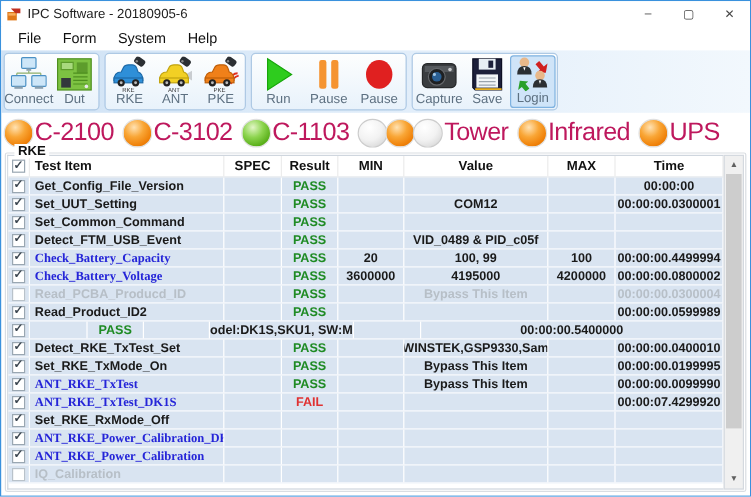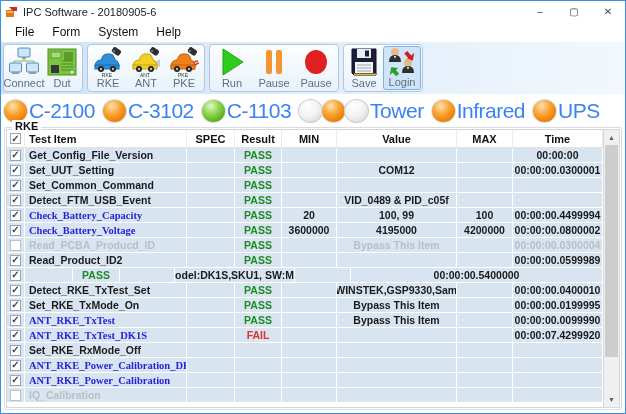--- a/index.html
+++ b/index.html
@@ -28,21 +28,21 @@
   .tool-btn.selected { background:#cfe4f8; border:1px solid #7fb2e0; }
 
   
   .statusrow { height:33px; display:flex; align-items:center; padding:0 2px; gap:7px; flex:0 0 auto; }
   .status-item { display:flex; align-items:center; }
   .orb { width:25px; height:24px; border-radius:50%; flex:0 0 auto; }
   .orb + .orb { margin-left:-2px; }
   .orb.orange { background:radial-gradient(circle at 38% 28%, #ffe2b3 0%, #f9a636 38%, #ef8008 72%, #cf6c00 100%); border:1px solid #e0e0e0; }
   .orb.green  { background:radial-gradient(circle at 38% 28%, #e2f6c6 0%, #8cd44e 40%, #58ae18 75%, #4a9a10 100%); border:1px solid #e0e0e0; }
   .orb.silver { background:radial-gradient(circle at 38% 28%, #ffffff 0%, #f2f2f2 50%, #d2d2d2 95%); border:1px solid #cccccc; }
-  .status-label { font-size:21px; color:#3b82f6; margin-left:1px; letter-spacing:-0.5px; }
+  .status-label { font-size:21px; color:#be185d; margin-left:1px; letter-spacing:-0.5px; }
 
   
   .groupbox { flex:1; margin:0 3px 3px 3px; border:1px solid #d9dde2; border-radius:2px; position:relative; padding:1px; }
   .groupbox-label { position:absolute; top:-8px; left:7px; background:#fff; padding:0 3px; font-size:11px; font-weight:bold; color:#111; }
   .gb-inner { display:flex; height:100%; }
 
   
   .grid { flex:1; display:flex; flex-direction:column; border:1px solid #cfd6de; border-right:none; }
   .hrow { height:18px; display:flex; background:#fff; border-bottom:1px solid #e0e4e9; flex:0 0 auto; }
   .hcell { font-size:11px; font-weight:bold; color:#111; display:flex; align-items:center; justify-content:center; border-right:1px solid #ececec; }
@@ -205,20 +205,33 @@
         <span class="ticon">
           <svg width="30" height="30" viewBox="0 0 30 30">
               <ellipse cx="15" cy="15" rx="11" ry="12" fill="#e02020"></ellipse>
             </svg>
         </span>
         <span class="tlabel">Pause</span>
       </div>
     </div>
 
     <div class="tool-group">
+      <div class="tool-btn">
+        <span class="ticon">
+          <svg width="30" height="30" viewBox="0 0 30 30">
+            <rect x="1" y="6" width="28" height="20" rx="4" fill="#3a3d40" stroke="#26282a"></rect>
+            <rect x="3" y="8" width="24" height="5" fill="#55595d"></rect>
+            <circle cx="13" cy="17" r="7" fill="#1e2022" stroke="#66696d"></circle>
+            <circle cx="13" cy="17" r="4" fill="#2a5f93"></circle>
+            <circle cx="11" cy="15" r="1.3" fill="#9fc4e2"></circle>
+            <circle cx="24" cy="11" r="1.5" fill="#c8cacc"></circle>
+          </svg>
+        </span>
+        <span class="tlabel">Capture</span>
+      </div>
       <div class="tool-btn narrow">
         <span class="ticon">
           <svg width="30" height="30" viewBox="0 0 30 30">
             <path d="M3 2 H27 V28 H5 L3 26 Z" fill="#1c1f3a" stroke="#0d0f22"></path>
             <rect x="8" y="2" width="14" height="9" fill="#e8eef4"></rect>
             <rect x="16" y="3.5" width="4" height="6" fill="#1c1f3a"></rect>
             <rect x="6" y="15" width="18" height="11" fill="#f2f5f8"></rect>
             <path d="M8 18 H22 M8 21 H22 M8 24 H22" stroke="#9aa4ae"></path>
             <rect x="5" y="26.5" width="22" height="1.5" fill="#e8b020"></rect>
           </svg>

